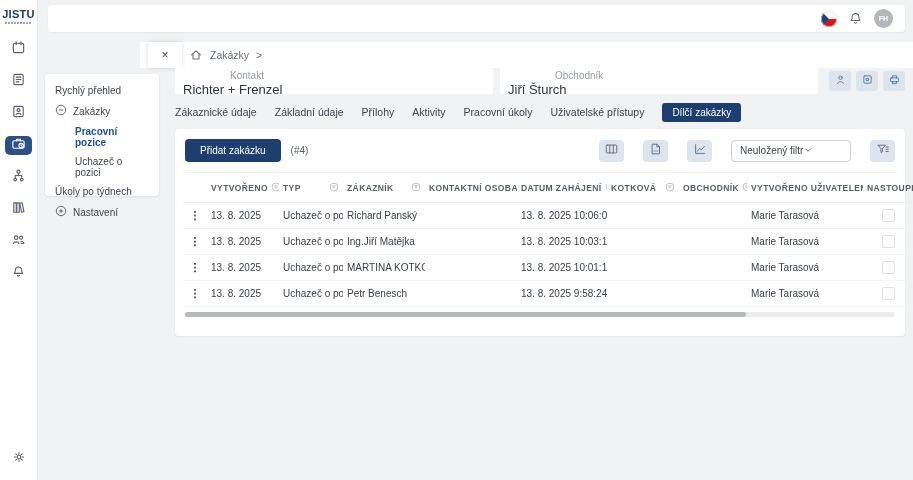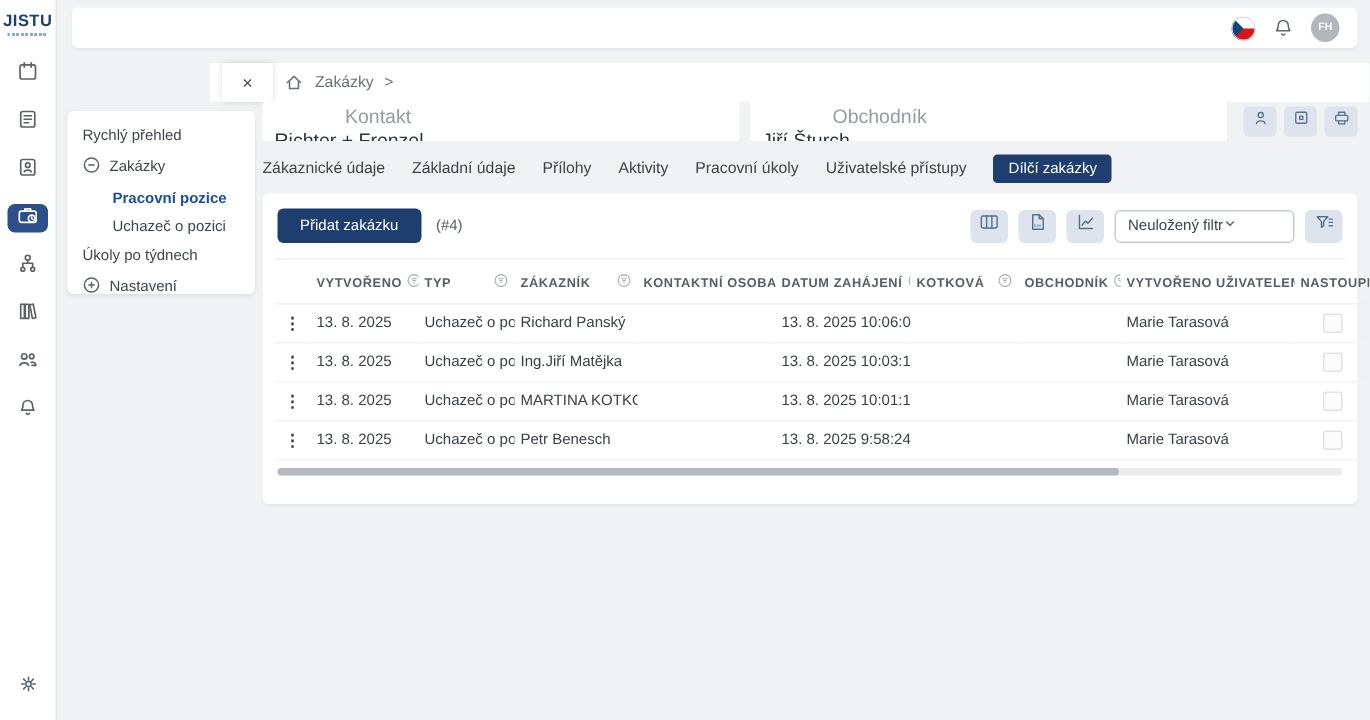--- a/index.html
+++ b/index.html
@@ -29,51 +29,51 @@
 
   
   .breadcrumb-bar { position:absolute; left:140px; top:42px; width:773px; height:26px; background:#fff;
                     display:flex; align-items:center; gap:7px; padding-left:8px; font-size:10.5px; color:#6b7078; }
   .close-btn { width:34px; height:26px; background:#fff; border-radius:3px; box-shadow:0 0 4px rgba(0,0,0,.14);
                display:flex; align-items:center; justify-content:center; font-size:12px; color:#4a4f57; cursor:pointer; flex:0 0 auto; }
   .crumb-current { font-weight:bold; color:#2c323a; }
   .crumb-link { cursor:pointer; }
 
   
-  .quicknav { position:absolute; left:45px; top:74px; width:125px; height:122px; background:#fff; border-radius:4px;
+  .quicknav { position:absolute; left:45px; top:74px; width:114px; height:122px; background:#fff; border-radius:4px;
               box-shadow:0 1px 3px rgba(0,0,0,.08); padding:11px 10px; font-size:10px; color:#3f454d;
               display:flex; flex-direction:column; gap:8px; }
   .qn-row { display:flex; align-items:center; gap:6px; cursor:pointer; }
   .qn-row svg { stroke:#5a616b; fill:none; stroke-width:1.1; }
   .qn-sub { padding-left:20px; }
   .qn-active { color:#1a4f9e; font-weight:bold; }
   .qn-title { cursor:default; }
 
   
   .main { position:absolute; left:175px; top:68px; width:730px; }
 
   .fields { display:flex; gap:7px; height:26px; align-items:stretch; }
   .field { flex:1; background:#fff; border-radius:2px; padding:2px 8px 0; overflow:hidden; }
-  .field-label { font-size:13px; color:#969ba3; line-height:1.2;padding-left:47px; }
+  .field-label { font-size:10px; color:#969ba3; line-height:1.2;padding-left:47px; }
   .field-value { font-size:13px; color:#2e343b; line-height:1.2; }
   .field-actions { display:flex; gap:5px; align-items:center; padding-left:4px; }
   .icon-btn { width:22px; height:20px; background:#dee4ee; border-radius:3px; display:flex;
               align-items:center; justify-content:center; cursor:pointer; flex:0 0 auto; }
   .icon-btn svg { stroke:#58708f; fill:none; stroke-width:1.1; stroke-linecap:round; stroke-linejoin:round; }
 
   .tabs { display:flex; gap:18px; align-items:center; margin-top:8px; height:20px; font-size:10.5px; color:#3d434b; }
   .tab { cursor:pointer; white-space:nowrap; }
   .tab.active { background:#1d3e6e; color:#fff; padding:4px 10px; border-radius:3px; font-size:10px; }
 
   .card { margin-top:7px; background:#fff; border-radius:4px; box-shadow:0 1px 2px rgba(0,0,0,.05); padding:8px 8px 16px; }
   .toolbar { display:flex; align-items:center; gap:10px; padding:2px 2px 10px; border-bottom:1px solid #eef0f2; }
   .add-btn { background:#1d3e6e; color:#fff; font-size:10px; border:none; padding:6px 15px; border-radius:4px;
              font-family:inherit; cursor:pointer; }
   .count { font-size:10px; color:#5a6068; }
-  .toolbar-right { margin-left:auto; display:flex; gap:7px; align-items:center; }
+  .toolbar-right { margin-left:auto; display:flex; gap:19px; align-items:center; }
   .tool-btn { width:25px; height:22px; background:#dee4ee; border-radius:4px; display:flex;
               align-items:center; justify-content:center; cursor:pointer; }
   .tool-btn svg { stroke:#58708f; fill:none; stroke-width:1.1; stroke-linecap:round; stroke-linejoin:round; }
   .select { width:120px; height:22px; border:1px solid #c8cdd5; border-radius:4px; background:#fff;
             display:flex; align-items:center; padding:0 8px; font-size:10px; color:#3d434b; cursor:pointer; }
   .select svg { margin-left:auto; stroke:#6b7078; fill:none; stroke-width:1.2; }
 
   table { width:100%; border-collapse:collapse; table-layout:fixed; }
   th { font-size:8.5px; letter-spacing:.4px; color:#575d66; text-align:left; font-weight:bold;
        padding:9px 4px 8px; border-bottom:1px solid #eef0f2; white-space:nowrap; overflow:hidden; }

